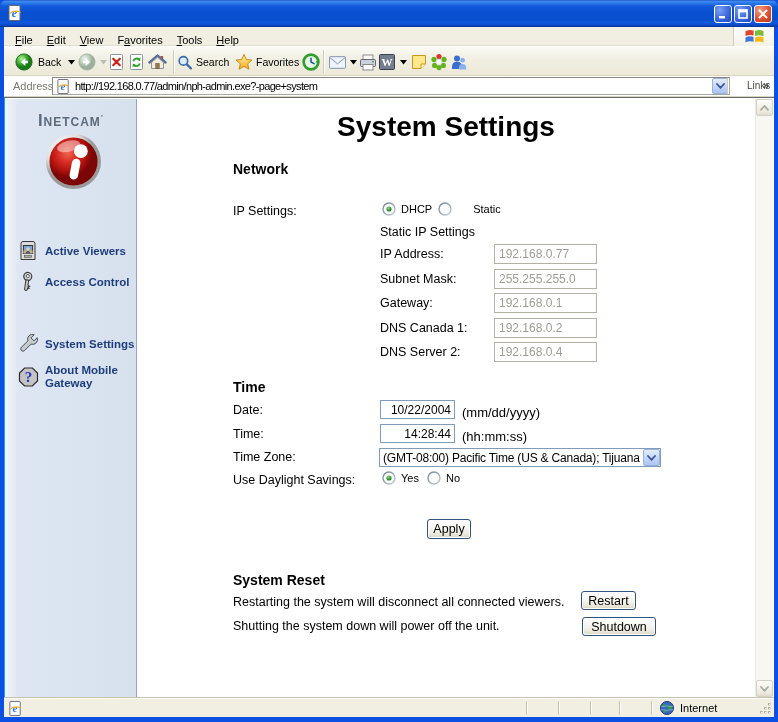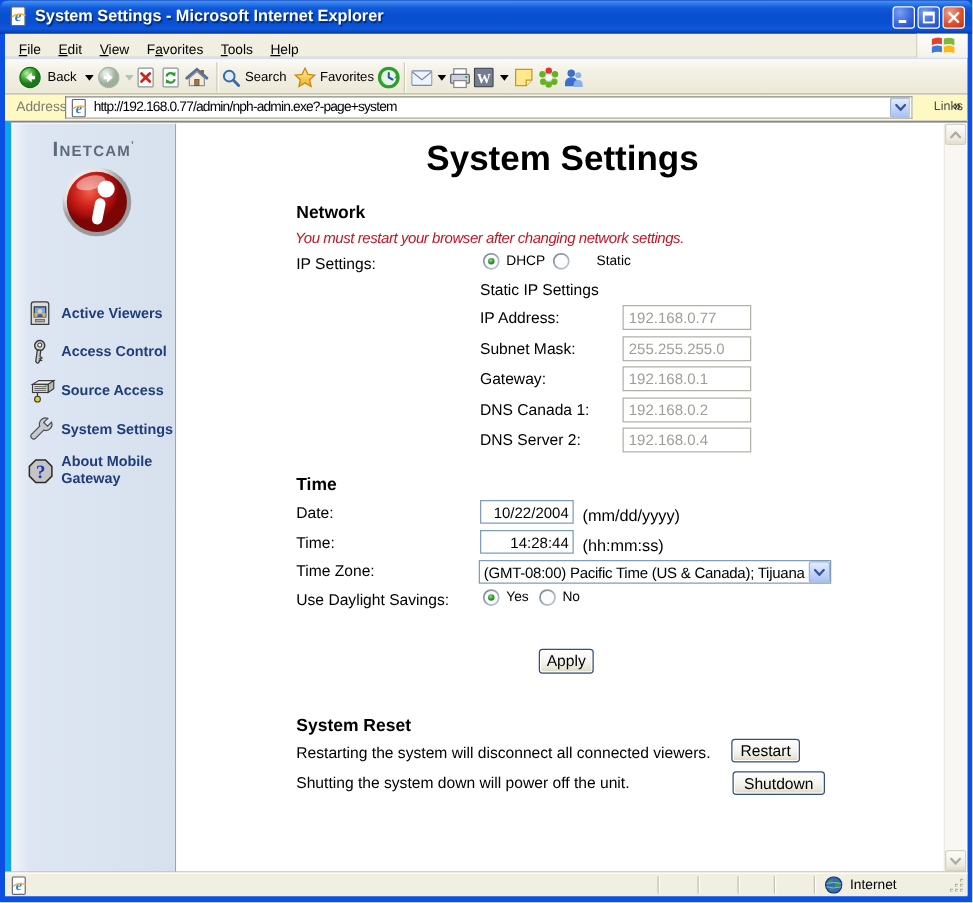--- a/index.html
+++ b/index.html
@@ -49,21 +49,21 @@
     position:absolute; left:4px; top:46px; width:770px; height:30px;
     background:linear-gradient(180deg,#fbfaf5 0%,#f1efe2 45%,#ece9d8 100%);
     border-top:1px solid #fff; border-bottom:1px solid #d8d4c0;
   }
   .tb { position:absolute; top:0; height:30px; display:flex; align-items:center; }
   .tb-label { font-size:10.5px; color:#000; }
   .tb-sep { position:absolute; top:3px; width:1px; height:24px; background:#d0ccb8; box-shadow:1px 0 0 #fff; }
   
   .addressbar {
     position:absolute; left:4px; top:76px; width:770px; height:21px;
-    background:#fef9c3; border-bottom:1px solid #d8d4c0;
+    background:#ffffff; border-bottom:1px solid #d8d4c0;
   }
   .addr-label { position:absolute; left:9px; top:0; height:20px; line-height:20px; font-size:11px; color:#7c7c74; }
   .addr-combo {
     position:absolute; left:48px; top:1px; width:678px; height:18px;
     background:#fff; border:1px solid #a9a8a0;
     border-top-color:#888880; border-left-color:#888880;
   }
   .addr-combo .pageicon { position:absolute; left:3px; top:1px; }
   .addr-url { position:absolute; left:22px; top:0; height:16px; line-height:16px; font-size:11px; letter-spacing:-0.65px; color:#000; white-space:nowrap; }
   .combo-btn {
@@ -72,21 +72,21 @@
     border:1px solid #9ab0dd; border-radius:2px;
     display:flex; align-items:center; justify-content:center;
   }
   .links-area { position:absolute; right:0; top:0; width:41px; height:20px; }
   .links-sep { position:absolute; left:-6px; top:2px; width:1px; height:16px; background:#cfccba; box-shadow:1px 0 0 #fff; }
   .links-label { position:absolute; left:14px; top:0; height:20px; line-height:20px; font-size:10px; color:#4a4a44; }
   .links-chevron { position:absolute; right:5px; top:0; height:20px; line-height:19px; font-size:11px; font-weight:bold; color:#3a3a34; }
   
   .client {
     position:absolute; left:4px; top:97px; width:770px; height:601px;
-    background:#fff; border-top:1px solid #676b70; border-left:5px solid #0ea5e9;
+    background:#fff; border-top:1px solid #676b70; border-left:1px solid #0ea5e9;
   }
   .sidebar {
     position:absolute; left:1px; top:1px; width:131px; height:599px;
     background:linear-gradient(90deg,#f0f4fa 0%,#dde6f2 10%,#d7e1ee 100%);
     border-right:1px solid #94a6bd;
   }
   .brand { position:absolute; left:0; top:12px; width:130px; text-align:center;
     font-variant:small-caps; font-weight:bold; font-size:16.5px; letter-spacing:1px; color:#5d6a7a; }
   .brand sup { font-size:8px; }
   .sphere { position:absolute; left:39px; top:34px; }
@@ -148,21 +148,20 @@
 <body>
 
 <div id="window">
 
   <div class="titlebar">
     <svg class="appicon" width="16" height="16" viewBox="0 0 16 16">
       <rect x="2" y="0.5" width="11" height="15" rx="1" fill="#fff" stroke="#667"></rect>
       <text x="7.5" y="12" font-size="12" font-weight="bold" font-family="Liberation Serif,serif" font-style="italic" fill="#2a7ae0" text-anchor="middle">e</text>
       <path d="M2.5 8.5 Q8 4.5 13.5 7.5" stroke="#f0b030" stroke-width="1.2" fill="none"></path>
     </svg>
-    <span class="title">System Settings - Microsoft Internet Explorer</span>
     <div class="winbtn min">
       <svg width="10" height="10" viewBox="0 0 10 10">
           <rect x="1" y="7" width="6" height="2.4" fill="#fff"></rect>
         </svg>
     </div>
     <div class="winbtn max">
       <svg width="10" height="10" viewBox="0 0 10 10">
           <rect x="1" y="1" width="8" height="8" fill="none" stroke="#fff" stroke-width="1.6"></rect>
           <rect x="1" y="1" width="8" height="2.4" fill="#fff"></rect>
         </svg>
@@ -392,52 +391,39 @@
       <div class="nav-item" style="top:172px">
         <svg class="nav-icon" width="18" height="22" viewBox="0 0 18 22">
           <g transform="rotate(8 9 11)">
             <circle cx="9" cy="5.4" r="4" fill="#d8d8d8" stroke="#3a3a3a" stroke-width="1.2"></circle>
             <circle cx="9" cy="5" r="1.6" fill="#f4f4f4" stroke="#3a3a3a" stroke-width=".8"></circle>
             <path d="M7.6 9 L7.6 18.5 Q9 20.5 10.4 18.5 L10.4 17.4 L12 17 L10.4 15.8 L12.2 15 L10.4 13.8 L10.4 9 Z" fill="#c8c8c8" stroke="#3a3a3a" stroke-width="1"></path>
           </g>
         </svg>
         <span class="nav-label">Access Control</span>
       </div>
-      <div class="nav-item" style="top:203px">
-        <svg class="nav-icon" width="23" height="20" viewBox="0 0 23 20">
-          <path d="M4 4.5 L9 1.5 L21 1.5 L16.5 4.5 Z" fill="#f0f0f0" stroke="#3a3a3a" stroke-width=".9"></path>
-          <path d="M16.5 4.5 L21 1.5 L21 8 L16.5 11 Z" fill="#b8b8b8" stroke="#3a3a3a" stroke-width=".9"></path>
-          <rect x="4" y="4.5" width="12.5" height="6.5" fill="#dcdcdc" stroke="#3a3a3a" stroke-width=".9"></rect>
-          <path d="M5.5 6.3 L15 6.3 M5.5 7.8 L15 7.8 M5.5 9.3 L15 9.3" stroke="#666" stroke-width=".8"></path>
-          <rect x="13.8" y="5.4" width="1.8" height="1" fill="#3a9a3a"></rect>
-          <path d="M8 11 L8 14.5" stroke="#3a3a3a" stroke-width="1"></path>
-          <circle cx="8" cy="16.3" r="2.3" fill="#e8d020" stroke="#3a3a3a" stroke-width=".9"></circle>
-        </svg>
-        <span class="nav-label">Source Access</span>
-      </div>
       <div class="nav-item" style="top:234px">
         <svg class="nav-icon" width="21" height="21" viewBox="0 0 21 21">
           <path d="M19.2 4.2 Q20.4 7.2 18.2 9.4 Q16 11.6 13 10.6 L6.6 17 Q5 18.6 3.4 17 Q1.8 15.4 3.4 13.8 L9.8 7.4 Q8.8 4.4 11 2.2 Q13.2 0 16.2 1.2 L13 4.4 L16 7.4 Z" fill="#c6cacc" stroke="#4a5058" stroke-width="1"></path>
         </svg>
         <span class="nav-label">System Settings</span>
       </div>
       <div class="nav-item" style="top:262px;height:32px">
         <svg class="nav-icon" width="21" height="21" viewBox="0 0 21 21">
           <path d="M6.6 1.5 L14.4 1.5 L19.5 6.6 L19.5 14.4 L14.4 19.5 L6.6 19.5 L1.5 14.4 L1.5 6.6 Z" fill="#c4c4c4" stroke="#2a2a2a" stroke-width="1.2"></path>
           <text x="10.5" y="15.5" font-size="15" font-weight="bold" font-family="Liberation Serif,serif" fill="#2232c8" text-anchor="middle">?</text>
         </svg>
         <span class="nav-label two"><span>About Mobile</span><br><span>Gateway</span></span>
       </div>
     </div>
 
     <div class="main">
       <div class="pg page-title">System Settings</div>
 
       <div class="pg sec-head" style="left:96px;top:62px">Network</div>
-      <div class="pg warning" style="left:95px;top:84px">You must restart your browser after changing network settings.</div>
 
       <div class="pg" style="left:96px;top:105px">IP Settings:</div>
       <div class="pg radio-row" style="left:245px;top:103px">
         <svg width="14" height="14" viewBox="0 0 14 14">
           <defs>
               <linearGradient id="rg1" x1="0" y1="0" x2="1" y2="1">
                 <stop offset="0%" stop-color="#76828e"></stop>
                 <stop offset="100%" stop-color="#c2ccd6"></stop>
               </linearGradient>
           <radialGradient id="gdot" cx="40%" cy="35%">

